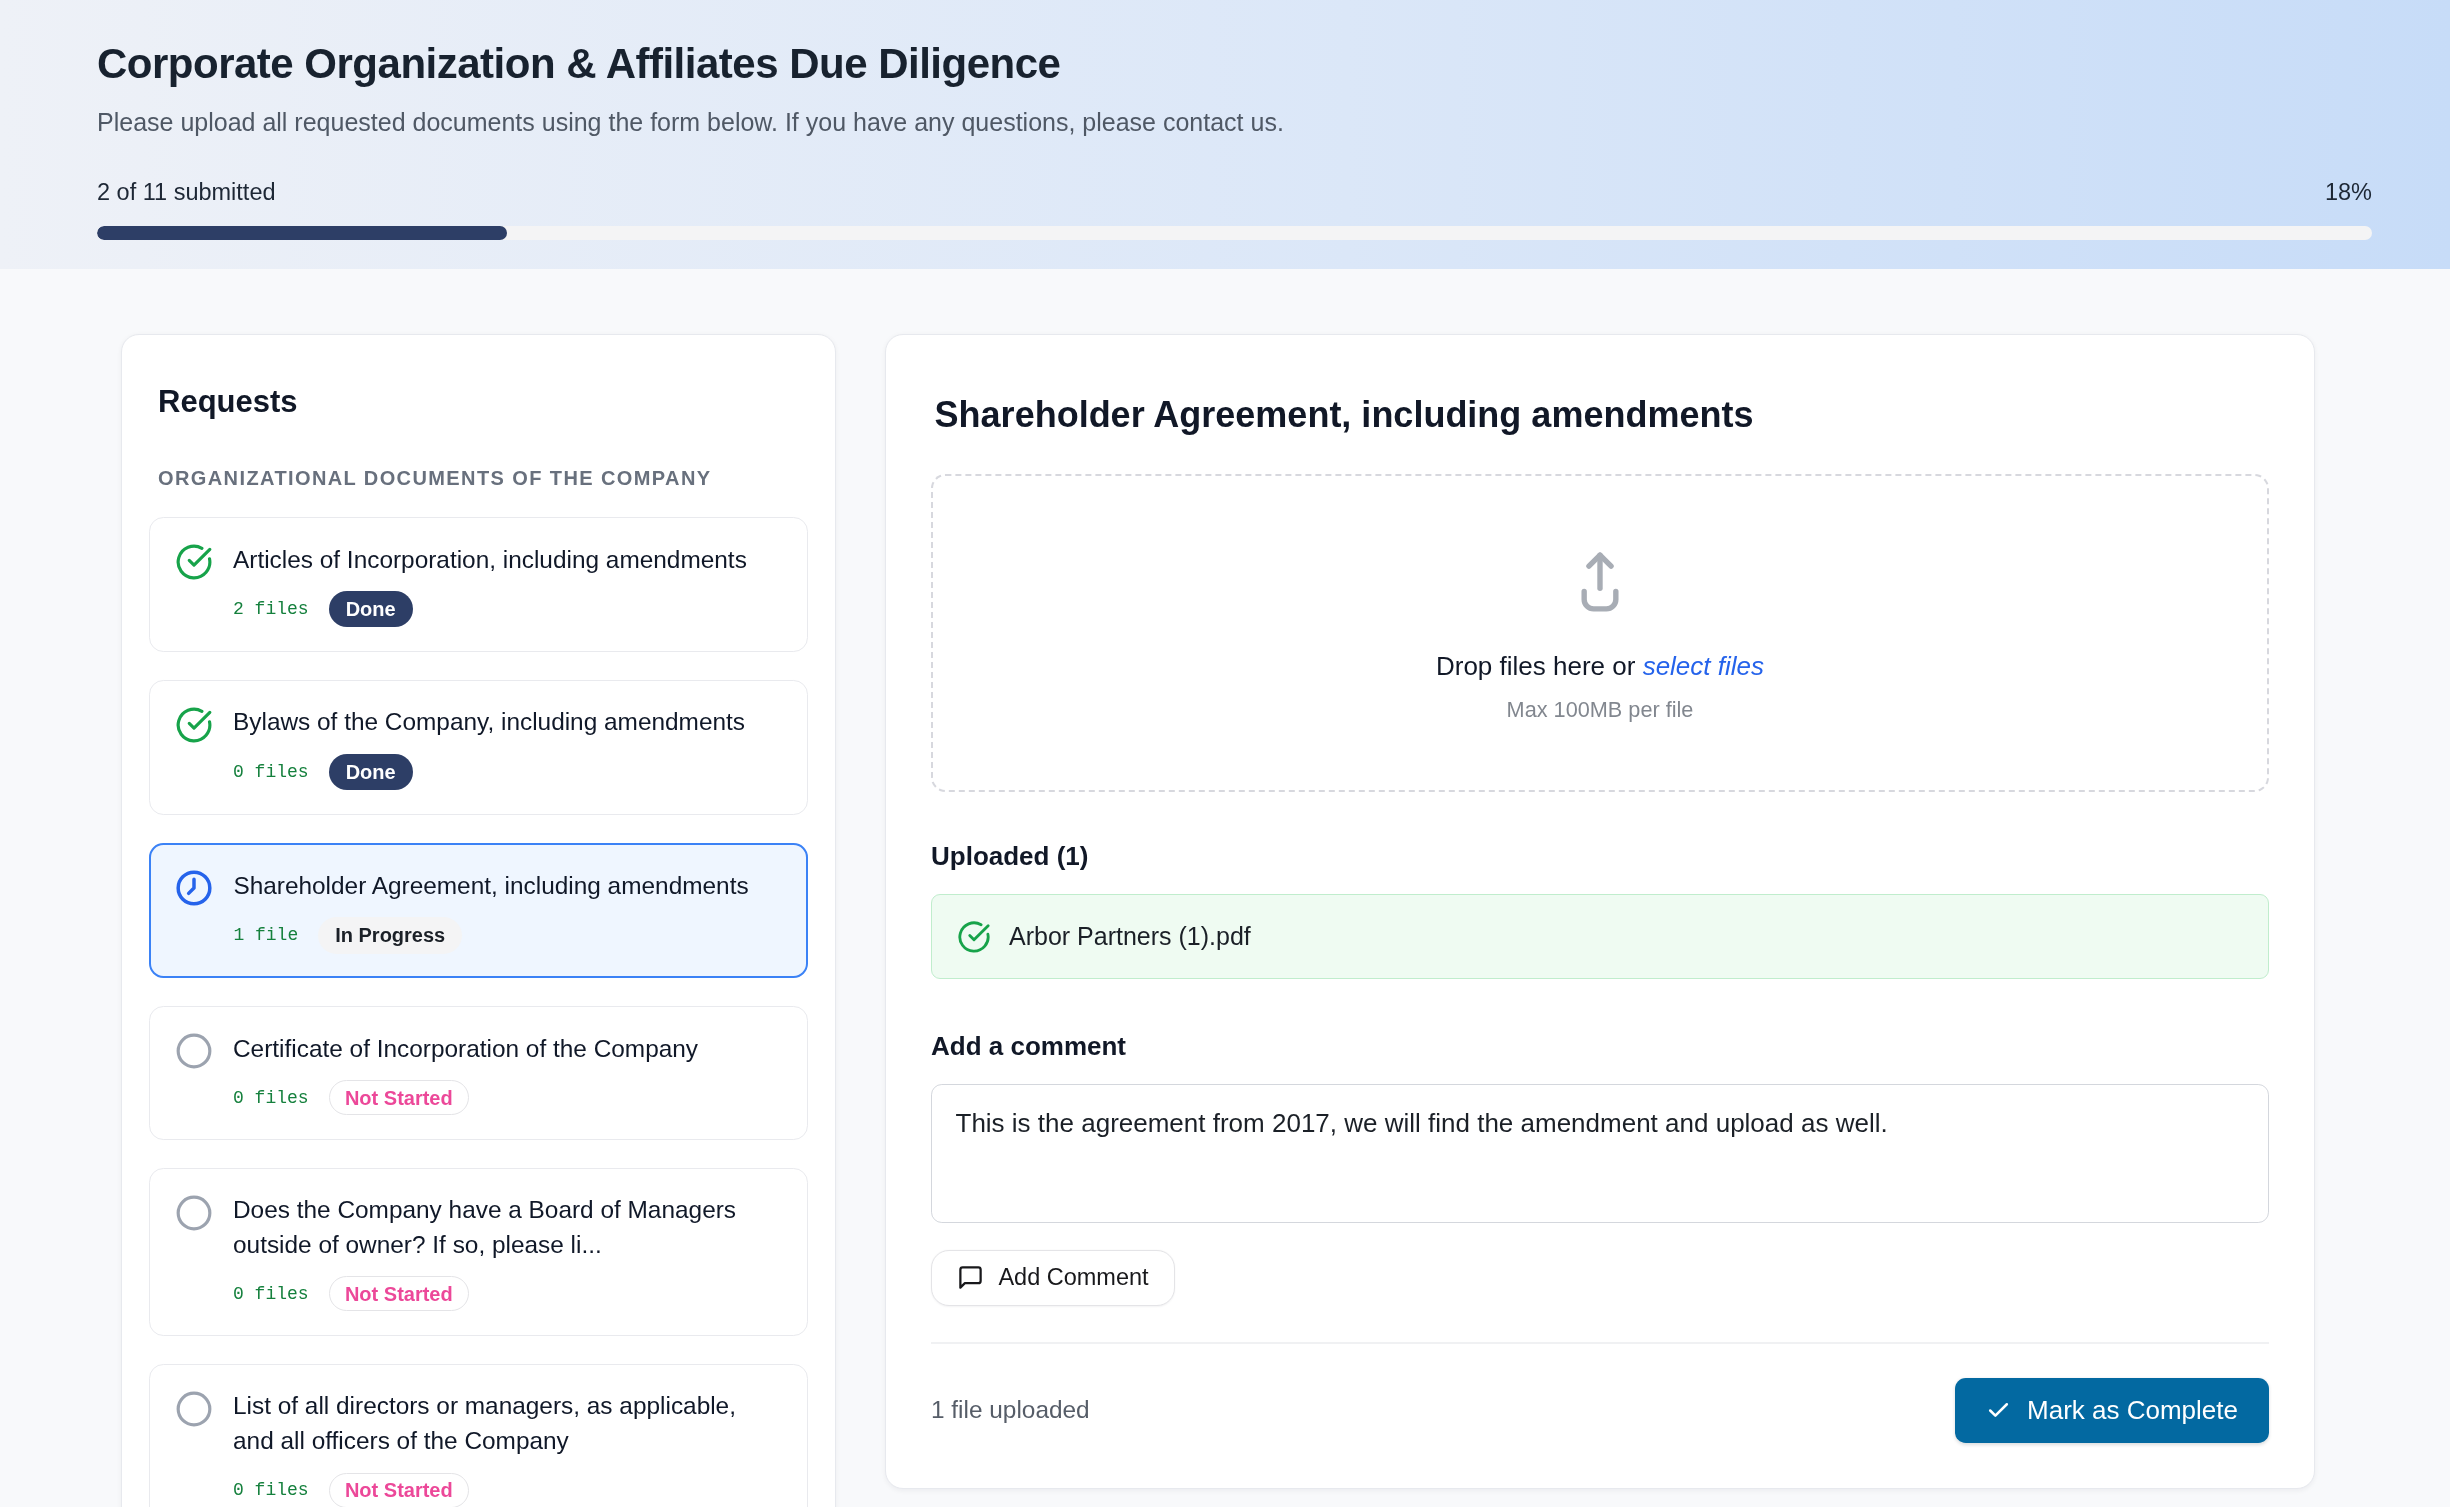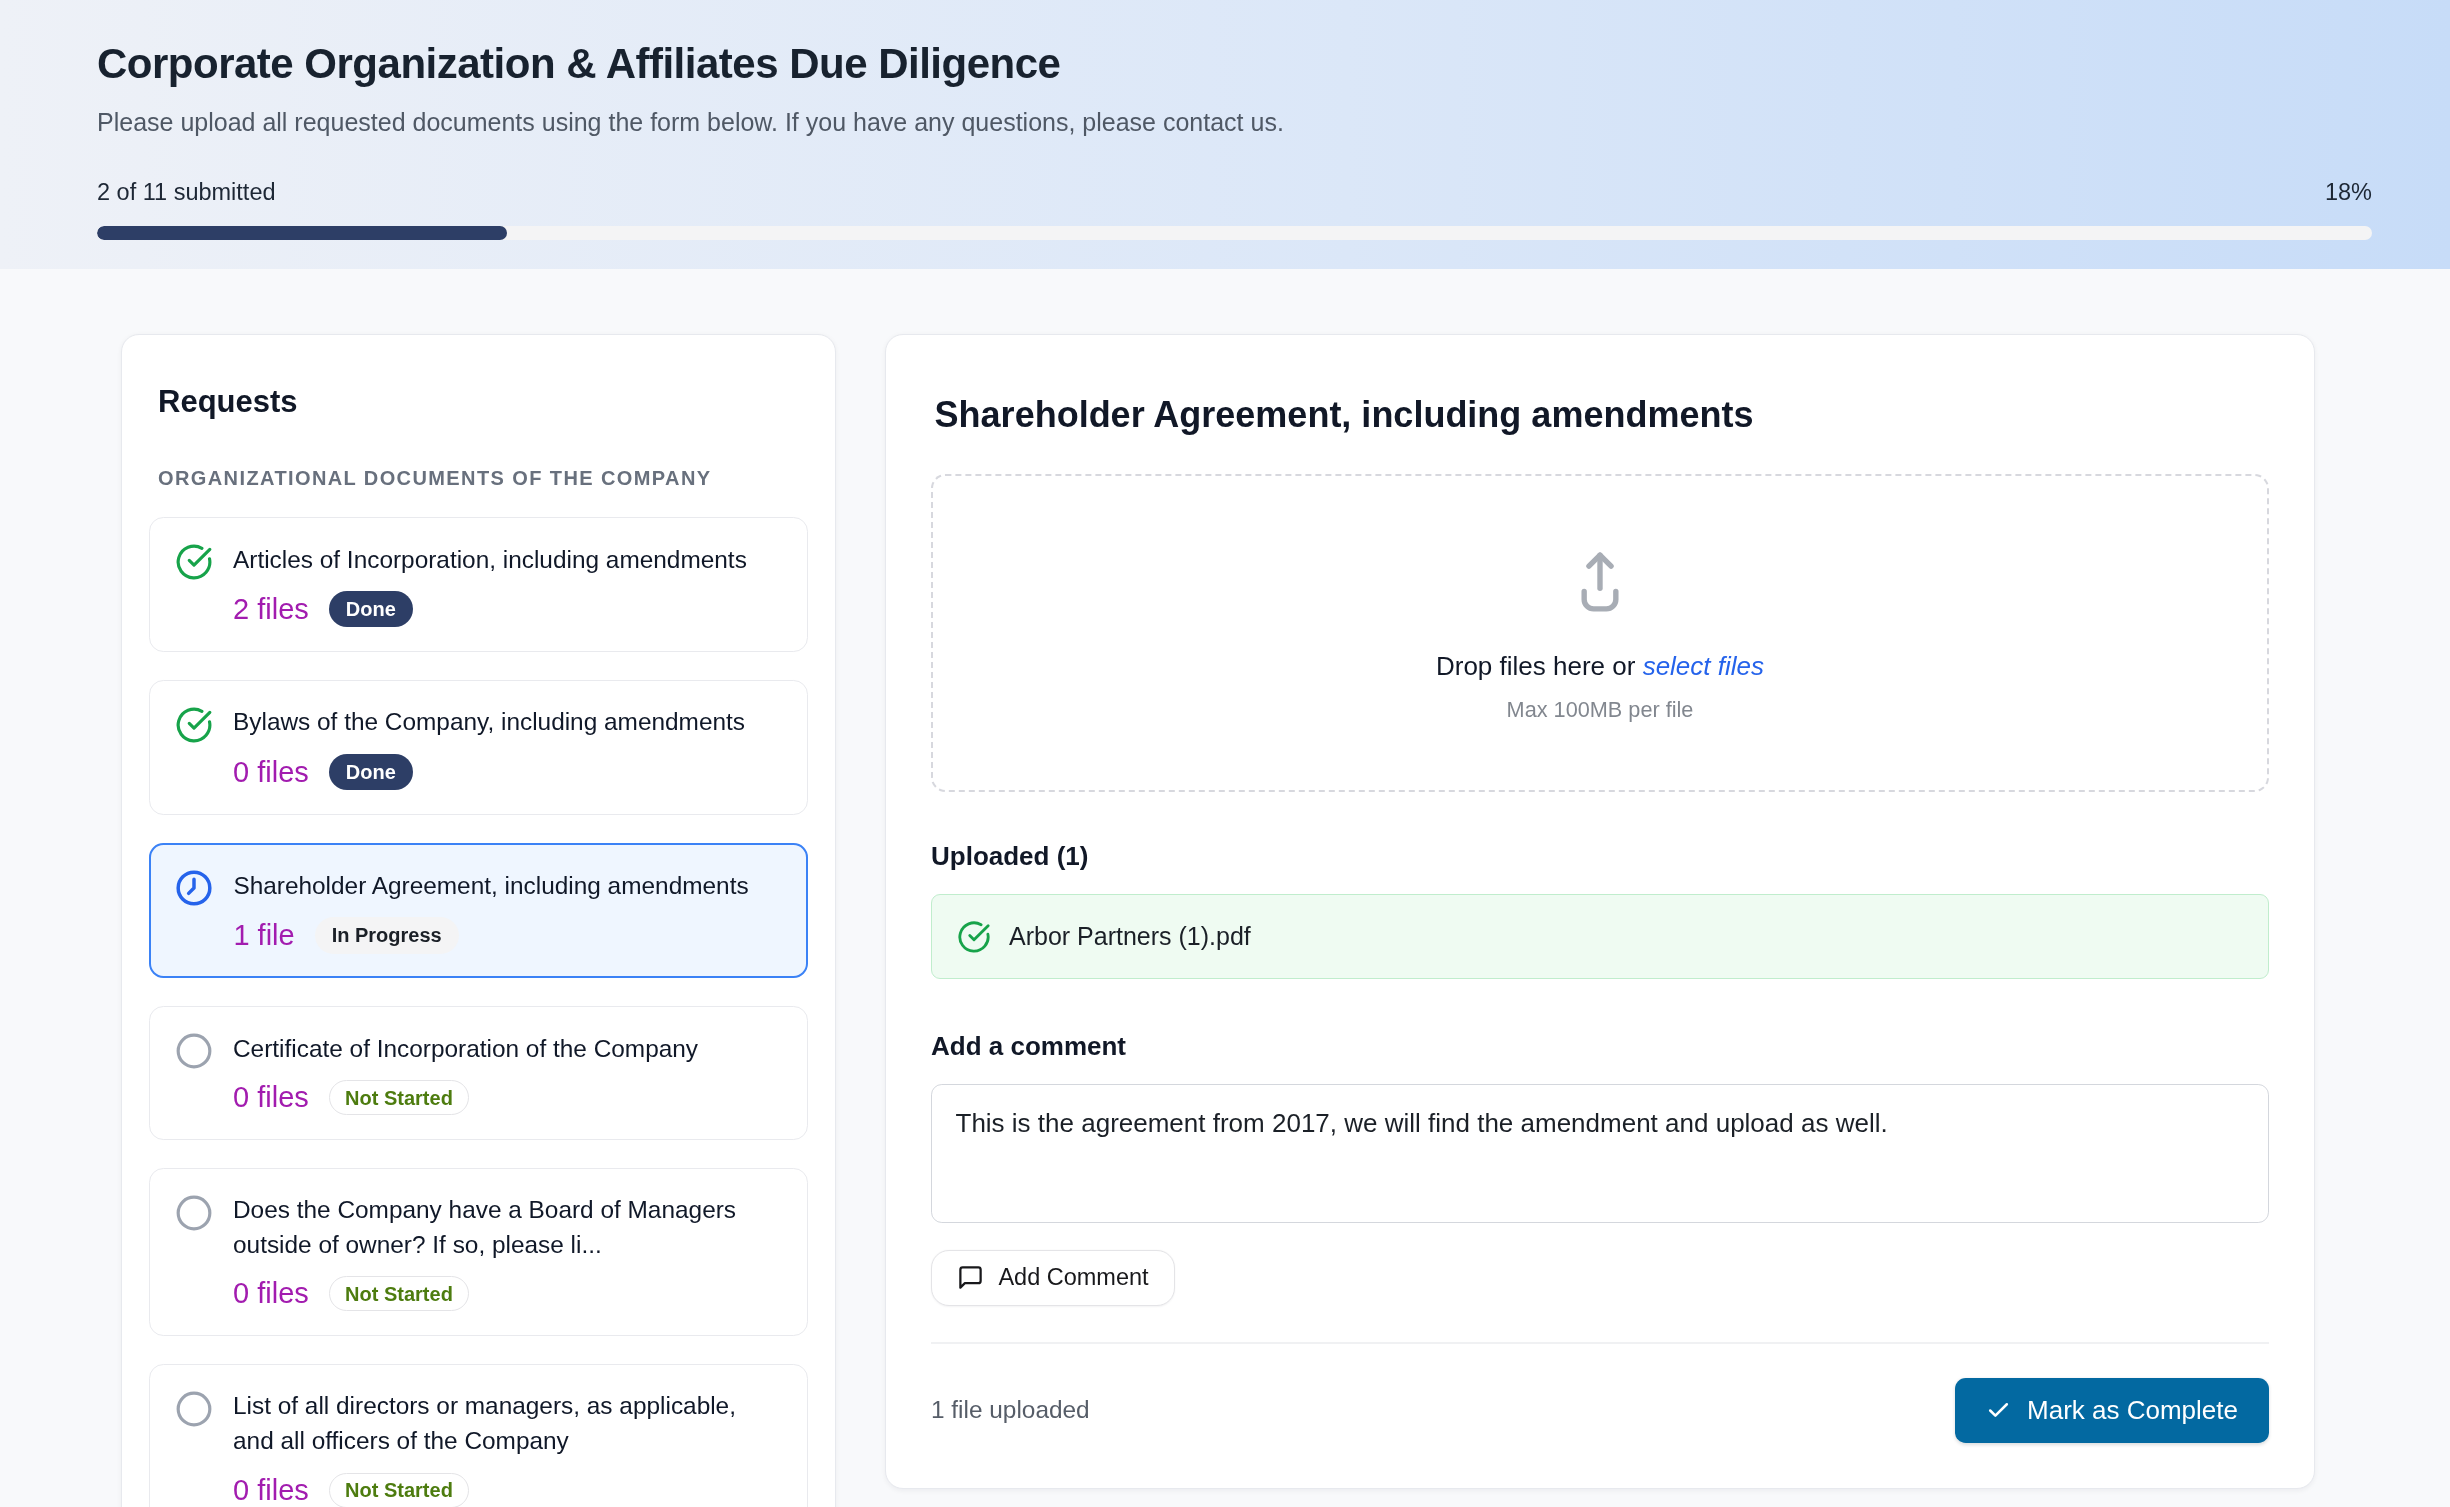--- a/index.html
+++ b/index.html
@@ -58,28 +58,28 @@
   .req-item.selected {
     border:2.7px solid #3b82f6; background:#eff6ff; padding:22.6px 24.4px;
   }
   .req-icon { width:38px; height:38px; flex:none; margin-top:1.8px; }
   .req-icon svg { width:38px; height:38px; display:none; }
   .req-item.done .ic-done { display:block; }
   .req-item.in-progress .ic-progress { display:block; }
   .req-item.not-started .ic-circle { display:block; }
   .req-title { font-size:24.4px; line-height:35px; color:#101828; }
   .req-meta { margin-top:14.4px; display:flex; align-items:center; gap:20px; }
-  .req-files { font-size:29px; color:#a21caf; }
+  .req-files { font-size:18px; color:#15803d;font-family:Liberation Mono, monospace; }
   .req-badge {
     font-size:20px; font-weight:600; padding:6.3px 17px; border-radius:902px;
     line-height:1.2;
   }
   .req-item.done .req-badge { background:#2d3e66; color:#ffffff; }
   .req-item.in-progress .req-badge { background:#f4f4f5; color:#1b2027; }
-  .req-item.not-started .req-badge { background:#ffffff; color:#4d7c0f; border:1.8px solid #e4e4e7; padding:4.5px 15.3px; }
+  .req-item.not-started .req-badge { background:#ffffff; color:#ec4899; border:1.8px solid #e4e4e7; padding:4.5px 15.3px; }
 
   
   .detail-card {
     flex:1; min-height:1095px; padding:45px; display:flex; flex-direction:column;
   }
   .detail-title { font-size:36px; font-weight:700; color:#111827; margin:14.4px 0 0 3.6px; }
   .dropzone {
     margin-top:38px; height:318px; border:2.7px dashed #d7d8de; border-radius:14.4px;
     display:flex; flex-direction:column; align-items:center; justify-content:center;
     background:#ffffff; cursor:pointer;

